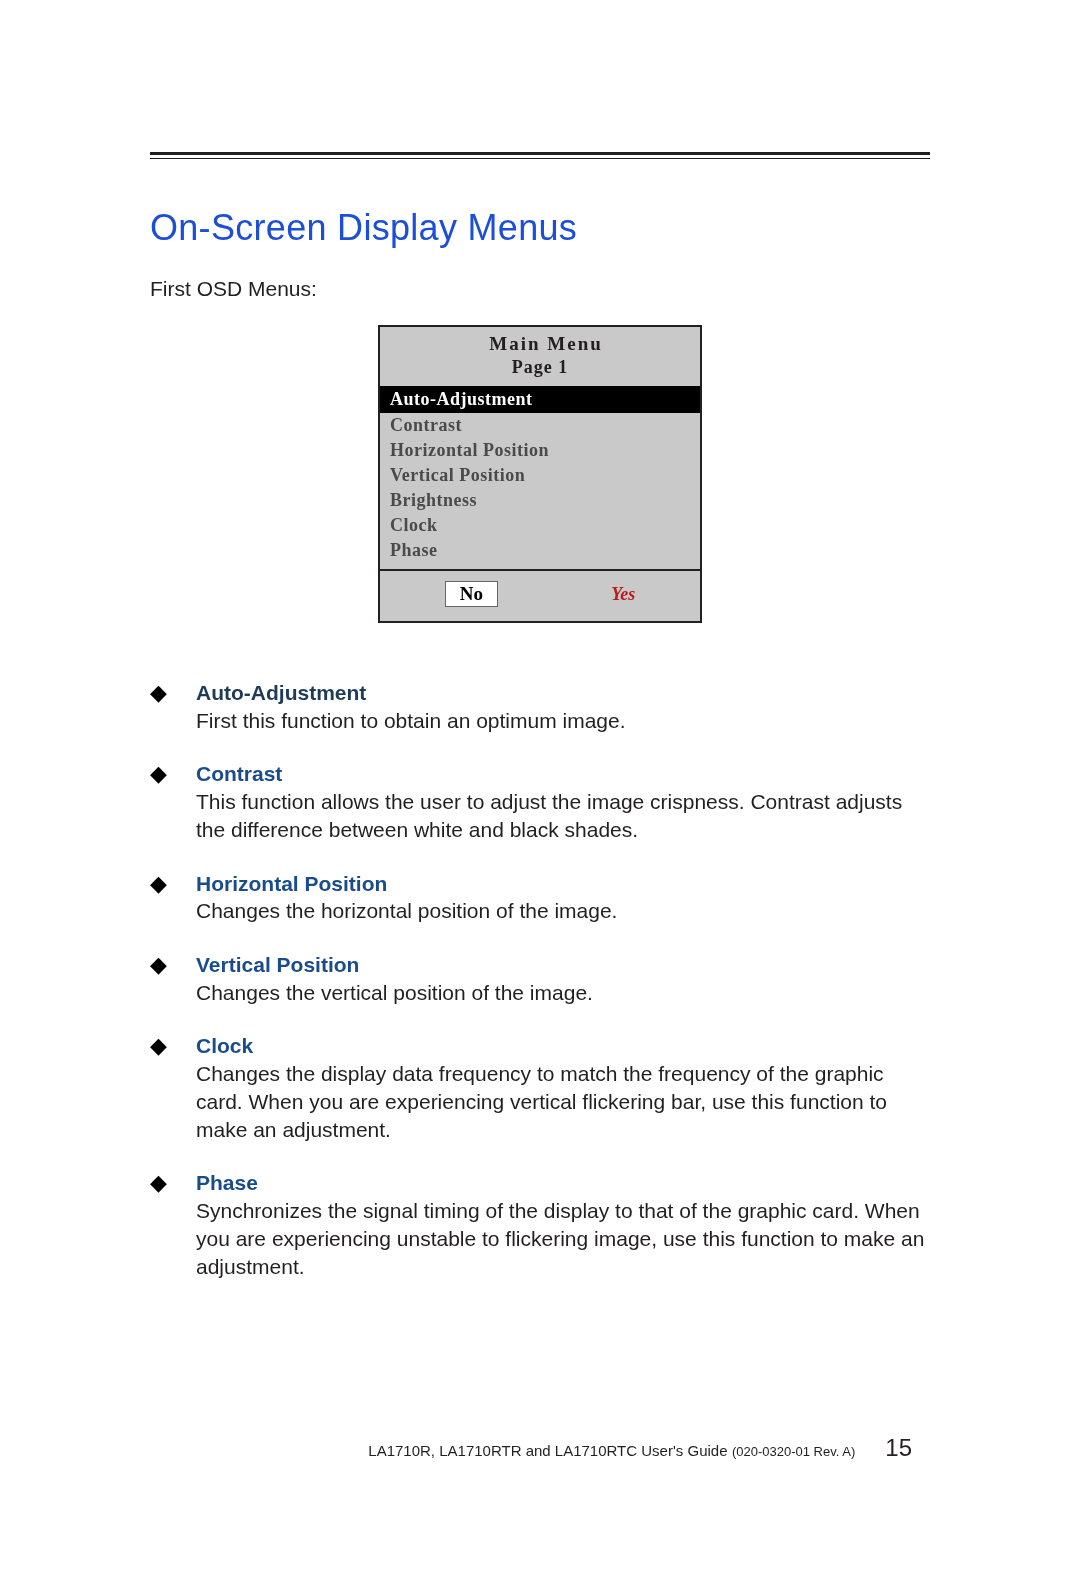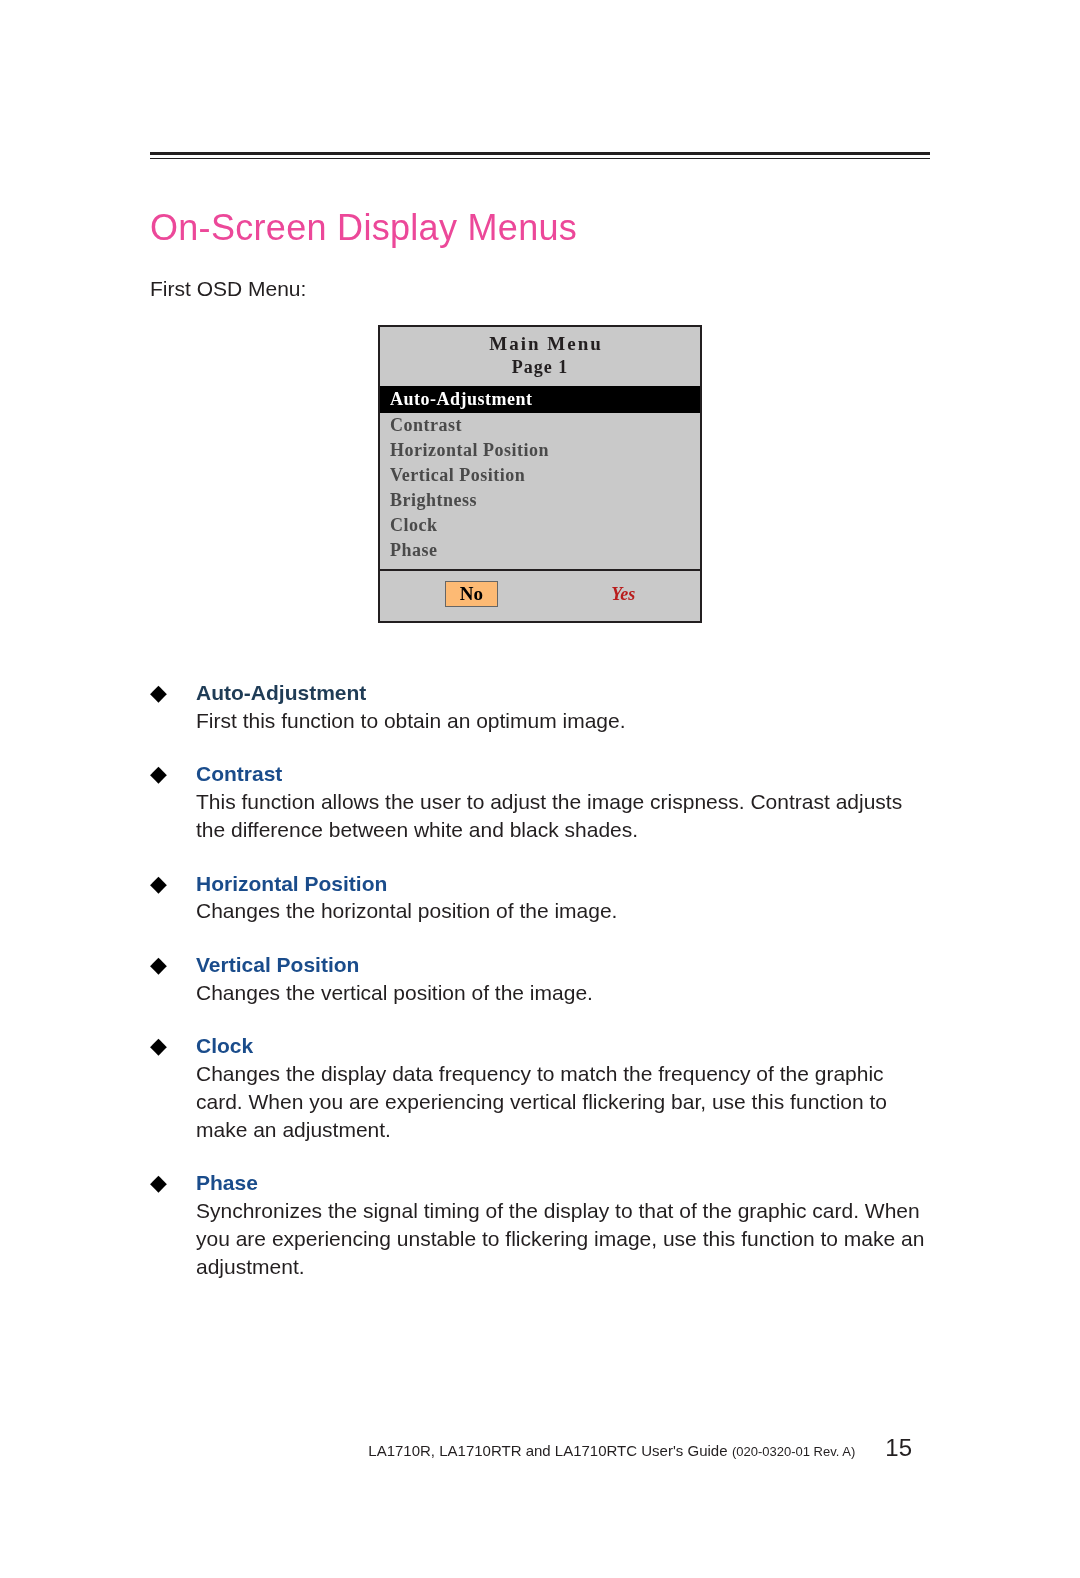--- a/index.html
+++ b/index.html
@@ -22,21 +22,21 @@
     border-top: 3px solid #231f20;
     border-bottom: 1px solid #231f20;
     padding-top: 3px;
     margin-bottom: 48px;
   }
   h1.section-title {
     font-family: "Myriad Pro", "Segoe UI", "Helvetica Neue", Arial, sans-serif;
     font-weight: 400;
     font-size: 36px;
     letter-spacing: 0.3px;
-    color: #ec4899;
+    color: #1d4ed8;
     margin: 0 0 28px 0;
   }
   .intro {
     font-size: 21px;
     margin: 0 0 24px 0;
     color: #231f20;
   }
 
   
   .osd-wrap {
@@ -85,21 +85,21 @@
     margin-top: 6px;
   }
   .osd-actions {
     display: flex;
     justify-content: space-around;
     align-items: center;
     padding: 10px 8px 14px 8px;
   }
   .osd-no {
     display: inline-block;
-    background: #fdba74;
+    background: #ffffff;
     border: 1px solid #666;
     padding: 1px 14px;
     font-weight: bold;
     font-size: 19px;
     color: #000;
   }
   .osd-yes {
     font-weight: bold;
     font-size: 18px;
     color: #b91c1c;
@@ -158,21 +158,21 @@
     font-size: 24px;
   }
 </style>
 </head>
 <body>
 
 <div class="page">
   <div class="rule-top"></div>
 
   <h1 class="section-title">On-Screen Display Menus</h1>
-  <p class="intro">First OSD Menu:</p>
+  <p class="intro">First OSD Menus:</p>
 
   <div class="osd-wrap">
     <div class="osd">
       <div class="osd-titlebar">Main Menu</div>
       <div class="osd-subtitle">Page 1</div>
       <div class="osd-sel">Auto-Adjustment</div>
       <div class="osd-item">Contrast</div>
       <div class="osd-item">Horizontal Position</div>
       <div class="osd-item">Vertical Position</div>
       <div class="osd-item">Brightness</div>

